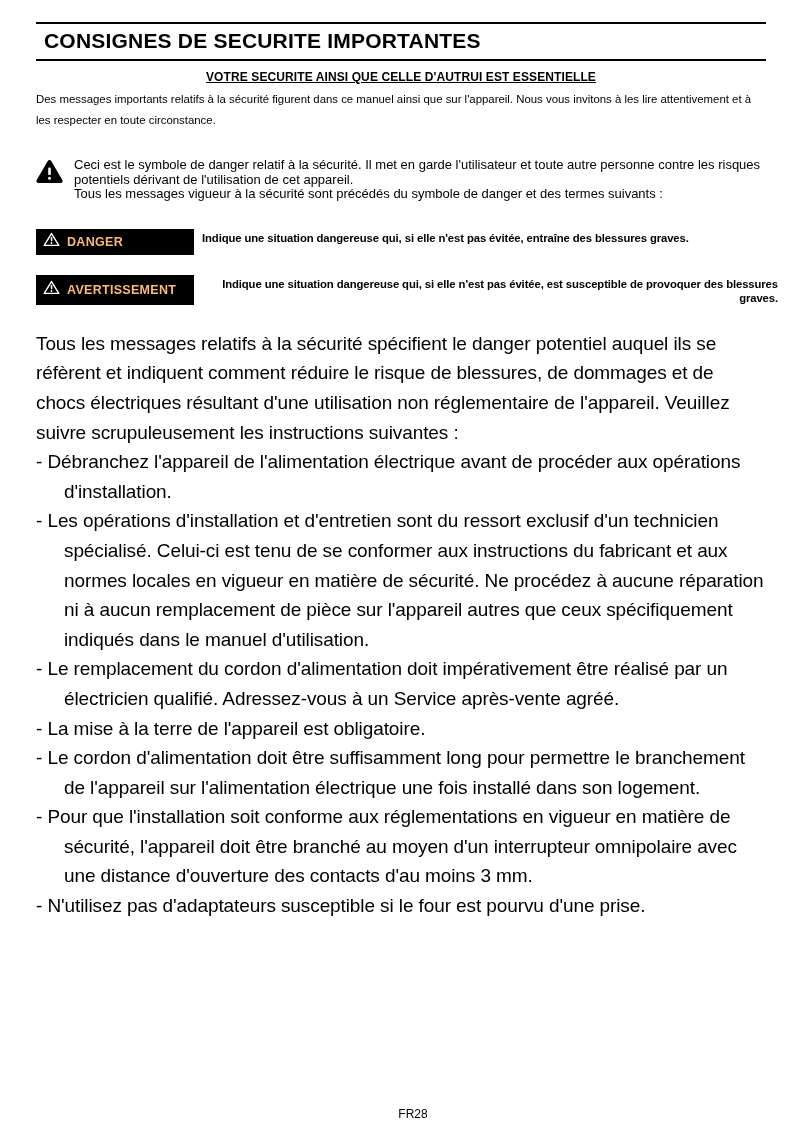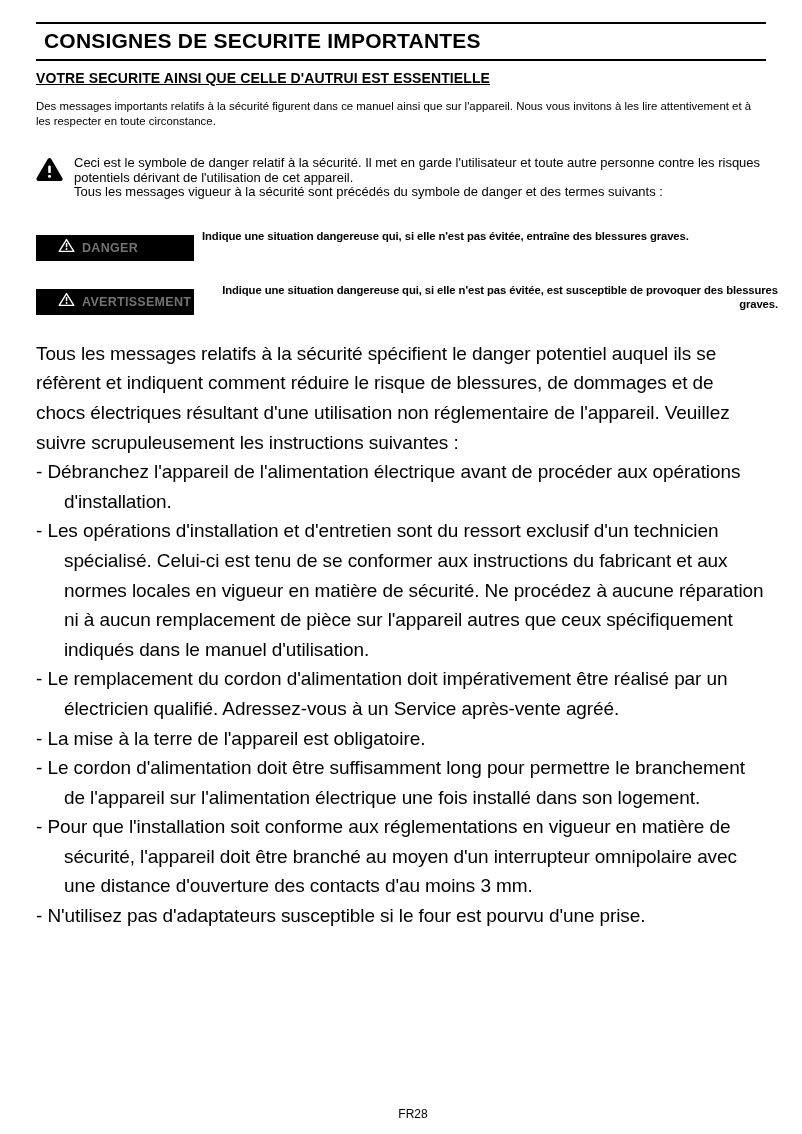--- a/index.html
+++ b/index.html
@@ -25,31 +25,32 @@
   }
   .banner .title {
     font-size: 21px;
     font-weight: bold;
     letter-spacing: 0.2px;
   }
 
   
   .subtitle {
     margin-top: 9px;
-    font-size: 14px;
+    font-size: 12px;
     font-weight: bold;
     text-decoration: underline;
     letter-spacing: 0.1px;
+    text-align: center;
   }
 
   
   .intro {
-    margin-top: 13px;
+    margin-top: 5px;
     font-size: 11.4px;
-    line-height: 15px;
+    line-height: 21px;
     width: 730px;
   }
 
   
   .symbol-block {
     margin-top: 27px;
     display: flex;
     align-items: flex-start;
     gap: 11px;
     width: 730px;
@@ -66,26 +67,25 @@
     display: flex;
     align-items: stretch;
     gap: 8px;
     margin-bottom: 20px;
     width: 742px;
   }
   .signal-box {
     flex: 0 0 158px;
     min-height: 26px;
     background: #000000;
-    color: #737373;
+    color: #fdba74;
     display: flex;
     align-items: center;
     gap: 7px;
-    padding-left: 22px;
-    margin-top: 8px;
+    padding-left: 7px;
   }
   .signal-box .signal-label {
     font-size: 12.5px;
     font-weight: bold;
     letter-spacing: 0.3px;
   }
   .signal-desc {
     font-size: 11.3px;
     font-weight: bold;
     line-height: 14px;

